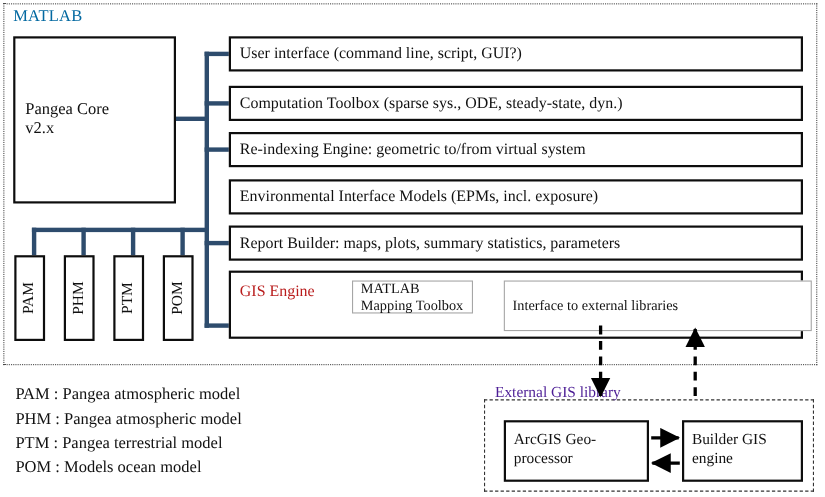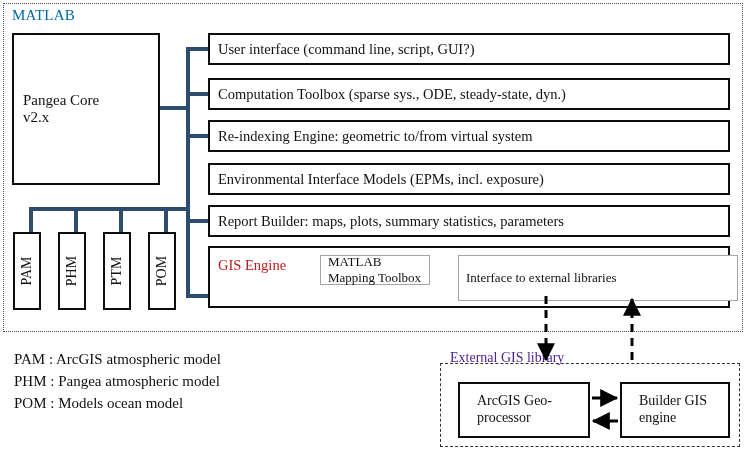--- a/index.html
+++ b/index.html
@@ -78,21 +78,21 @@
   .v3{left:148px;}
 
   
   .ln{position:absolute;background:#2E4C6D;}
 
   
   .ext-box{
     position:absolute;box-sizing:border-box;border:2px solid #0d0d0d;
     background:#fff;display:flex;align-items:center;
   }
-  .ext-box .etxt{padding-left:17px;font-size:14px;line-height:1.2;color:#111;}
+  .ext-box .etxt{padding-left:7px;font-size:14px;line-height:1.2;color:#111;}
   .arcgis{left:458px;top:382px;width:132px;height:56px;}
   .pyth{left:620px;top:382px;width:110px;height:56px;}
 
   
   .legend{position:absolute;left:14px;top:348px;width:330px;}
   .legend div{font-size:15px;line-height:22px;color:#111;white-space:nowrap;}
 
   svg.overlay{position:absolute;left:0;top:0;width:750px;height:452px;
               pointer-events:none;}
 </style>
@@ -192,18 +192,19 @@
     <g>
       <line x1="592" y1="398" x2="617" y2="398" stroke="#000" stroke-width="3" marker-end="url(#ah)"></line>
     </g>
 
     <g>
       <line x1="618" y1="421" x2="593" y2="421" stroke="#000" stroke-width="3" marker-end="url(#ah)"></line>
     </g>
   </svg>
 
   <div class="legend">
-    <div>PAM : ArcGIS atmospheric model</div>
+    <div>PAM : Pangea atmospheric model</div>
     <div>PHM : Pangea atmospheric model</div>
+    <div>PTM : Pangea terrestrial model</div>
     <div>POM : Models ocean model</div>
   </div>
 
 </div>
 
 </body></html>

